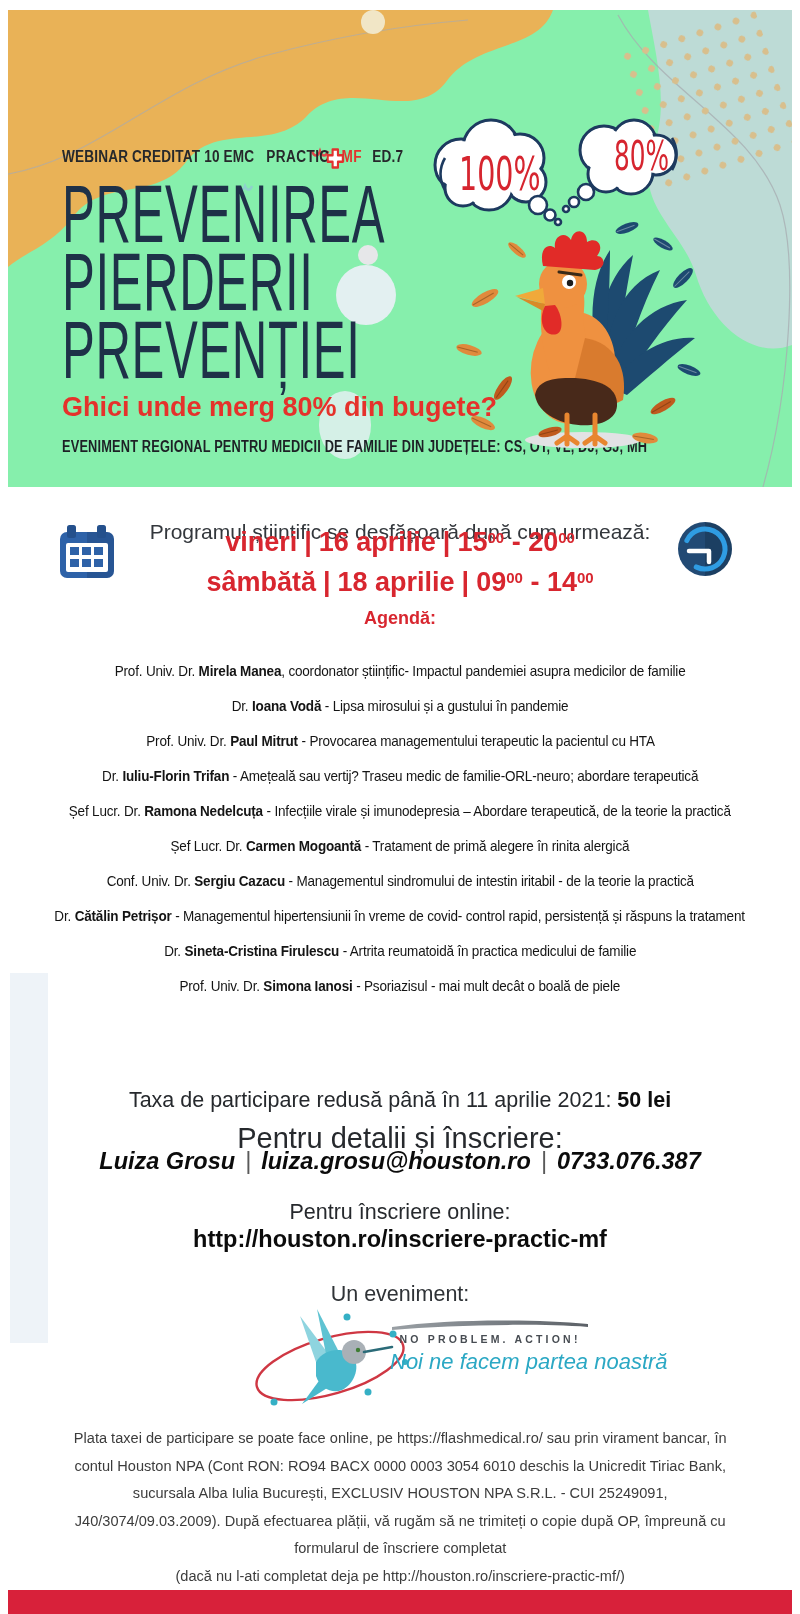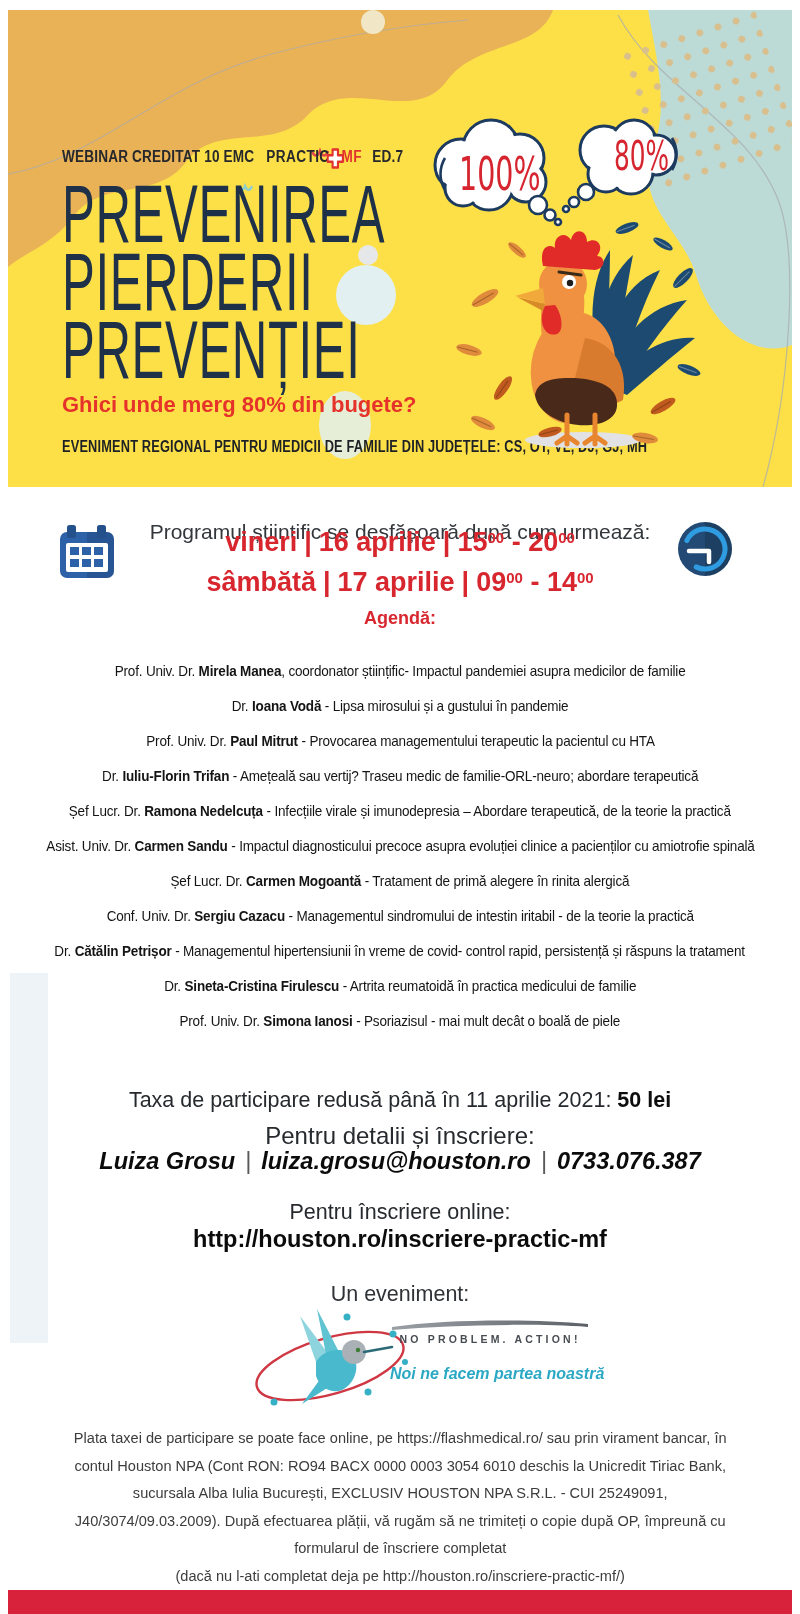--- a/index.html
+++ b/index.html
@@ -11,36 +11,36 @@
     --houston-red:#b5232a;
     --houston-teal:#2ba8c4;
     --calendar-blue:#2e62a8;
     --clock-arc-blue:#2f9ce2;
   }
   *{box-sizing:border-box;}
   body{margin:0;background:#fff;font-family:"Liberation Sans",sans-serif;color:#1a1a1a;}
   #page{position:relative;width:800px;height:1614px;background:#fff;overflow:hidden;}
 
   
-  .banner{position:absolute;left:8px;top:10px;width:784px;height:477px;background:#fde047;overflow:hidden;}
+  .banner{position:absolute;left:8px;top:10px;width:784px;height:477px;background:#86efac;overflow:hidden;}
   .banner-deco{position:absolute;left:0;top:0;}
   .dots{position:absolute;left:628px;top:14px;width:145px;height:155px;
         background-image:radial-gradient(#d8bf8d 3.1px,transparent 3.7px);
         background-size:19px 19px;transform:rotate(-18deg);}
   .eyebrow{position:absolute;left:54px;top:136px;white-space:nowrap;}
   .eyebrow .cond{display:inline-flex;align-items:center;transform:scaleX(.85);transform-origin:left center;
         font-weight:700;font-size:16px;color:#26282b;letter-spacing:.2px;}
   .brand-practic{font-weight:800;color:#26282b;margin-left:14px;letter-spacing:.5px;}
   .brand-mf{font-weight:800;color:#e2322e;letter-spacing:.5px;}
   .brand-ed{margin-left:12px;font-weight:700;color:#26282b;}
   .cross-icon{margin:0 -3px 0 -4px;position:relative;top:2px;}
   .title-line{position:absolute;left:54px;white-space:nowrap;
         font-size:82px;font-weight:400;color:var(--title-navy);line-height:67px;
         transform:scaleX(.60);transform-origin:left center;letter-spacing:1px;}
-  .subtitle{position:absolute;left:54px;top:382px;font-size:22px;font-weight:700;color:#e5322b;white-space:nowrap;}
+  .subtitle{position:absolute;left:54px;top:382px;font-size:27px;font-weight:700;color:#e5322b;white-space:nowrap;}
   .audience{position:absolute;left:54px;top:428px;white-space:nowrap;}
   .audience .cond{display:inline-block;transform:scaleX(.80);transform-origin:left center;
         font-size:16px;font-weight:600;color:#1d2025;letter-spacing:.2px;}
   .audience .b{font-weight:800;}
   .bubble{position:absolute;}
 
   
   .center{position:absolute;left:0;width:800px;text-align:center;}
   .intro{top:494px;font-size:21px;color:#33373c;margin-top:26px;}
   .sched-block{top:520px;font-size:27px;font-weight:700;color:var(--accent-red);line-height:35px;}
@@ -53,36 +53,36 @@
   .agenda-title{top:608px;font-size:18px;font-weight:700;color:var(--accent-red);}
   .agenda-list{position:absolute;left:0;top:662px;width:800px;}
   .agenda-item{height:35px;text-align:center;white-space:nowrap;}
   .agenda-item .cond{display:inline-block;transform:scaleX(.90);transform-origin:center;
         font-size:15px;letter-spacing:-.2px;color:#141414;}
   .agenda-item .b{font-weight:700;}
 
   
   .fee{top:1088px;font-size:21.5px;color:#26292d;}
   .fee .b{font-weight:700;color:#0d0d0d;}
-  .details-label{top:1122px;font-size:24px;color:#26292d;}
+  .details-label{top:1122px;font-size:29px;color:#26292d;}
   .contact{top:1148px;font-size:23.5px;font-weight:700;color:#0b0b0b;white-space:nowrap;font-style:italic;}
   .contact .pipe{font-weight:400;color:#5a5a5a;padding:0 10px;}
   .online-label{top:1200px;font-size:21.5px;color:#26292d;}
   .url{top:1226px;font-size:23.5px;font-weight:700;color:#0b0b0b;}
 
   
   .event-label{top:1282px;font-size:21.5px;color:#2f3337;}
   .left-strip{position:absolute;left:10px;top:973px;width:38px;height:370px;background:#eef3f8;}
   .hummingbird{position:absolute;left:250px;top:1304px;}
   .houston-col{position:absolute;left:390px;top:1316px;width:200px;text-align:center;}
   .houston-brand{font-family:"Liberation Serif",serif;font-weight:700;font-size:33px;letter-spacing:1.5px;
         color:var(--houston-red);line-height:34px;}
   .houston-swoosh{display:block;margin:2px auto 3px auto;}
   .houston-slogan{font-size:10.5px;font-weight:700;letter-spacing:3.2px;color:#474c52;white-space:nowrap;}
-  .houston-tagline{margin-top:20px;font-size:16px;font-style:italic;color:var(--houston-teal);white-space:nowrap;font-weight:bold;}
+  .houston-tagline{margin-top:4px;font-size:22px;font-style:italic;color:var(--houston-teal);white-space:nowrap;}
 
   
   .footer-text-wrap{top:1424px;}
   .footer-text{display:inline-block;transform:scaleX(.94);transform-origin:center;
         font-size:15.5px;line-height:27.5px;color:#3c3c3c;white-space:pre;}
   .bottom-bar{position:absolute;left:8px;top:1590px;width:784px;height:24px;background:var(--footer-bar-red);}
 </style>
 </head>
 <body>
 
@@ -254,21 +254,21 @@
     </svg>
   </div>
 
   <div class="center intro">Programul științific se desfășoară după cum urmează:</div>
 
   <div class="center sched-block">
     <div>
       <span>vineri</span><span class="sched-sep">|</span><span>16 aprilie</span><span class="sched-sep">|</span><span>15</span><sup>00</sup><span> - </span><span>20</span><sup>00</sup>
     </div>
     <div>
-      <span>sâmbătă</span><span class="sched-sep">|</span><span>17 aprilie</span><span class="sched-sep">|</span><span>09</span><sup>00</sup><span> - </span><span>14</span><sup>00</sup>
+      <span>sâmbătă</span><span class="sched-sep">|</span><span>18 aprilie</span><span class="sched-sep">|</span><span>09</span><sup>00</sup><span> - </span><span>14</span><sup>00</sup>
     </div>
   </div>
 
   <svg class="calendar-icon" width="64" height="60" viewBox="0 0 64 60">
     <rect x="5" y="10" width="54" height="46" rx="7" fill="#2e62a8"></rect>
     <path d="M32,10 h20 a7,7 0 0 1 7,7 v32 a7,7 0 0 1 -7,7 h-20 z" fill="rgba(10,25,60,.18)"></path>
     <rect x="12" y="3" width="9" height="13" rx="2.5" fill="#24508c"></rect>
     <rect x="42" y="3" width="9" height="13" rx="2.5" fill="#24508c"></rect>
     <rect x="11" y="21" width="42" height="29" rx="2" fill="#fff"></rect>
     <g fill="#2e62a8">
@@ -288,21 +288,20 @@
     <path d="M13,31 L33,31 L33,42" stroke="#fff" stroke-width="4.5" fill="none" stroke-linecap="round" stroke-linejoin="round"></path>
   </svg>
 
   <div class="center agenda-title">Agendă:</div>
   <div class="agenda-list">
       <div class="agenda-item"><span class="cond"><span>Prof. Univ. Dr. </span><span class="b">Mirela Manea</span><span>, coordonator științific- Impactul pandemiei asupra medicilor de familie</span></span></div>
       <div class="agenda-item"><span class="cond"><span>Dr. </span><span class="b">Ioana Vodă</span><span> - Lipsa mirosului și a gustului în pandemie</span></span></div>
       <div class="agenda-item"><span class="cond"><span>Prof. Univ. Dr. </span><span class="b">Paul Mitrut</span><span> - Provocarea managementului terapeutic la pacientul cu HTA</span></span></div>
       <div class="agenda-item"><span class="cond"><span>Dr. </span><span class="b">Iuliu-Florin Trifan</span><span> - Amețeală sau vertij? Traseu medic de familie-ORL-neuro; abordare terapeutică</span></span></div>
       <div class="agenda-item"><span class="cond"><span>Șef Lucr. Dr. </span><span class="b">Ramona Nedelcuța</span><span> - Infecțiile virale și imunodepresia – Abordare terapeutică, de la teorie la practică</span></span></div>
-      <div class="agenda-item"><span class="cond"><span>Asist. Univ. Dr. </span><span class="b">Carmen Sandu</span><span> - Impactul diagnosticului precoce asupra evoluției clinice a pacienților cu amiotrofie spinală</span></span></div>
       <div class="agenda-item"><span class="cond"><span>Șef Lucr. Dr. </span><span class="b">Carmen Mogoantă</span><span> - Tratament de primă alegere în rinita alergică</span></span></div>
       <div class="agenda-item"><span class="cond"><span>Conf. Univ. Dr. </span><span class="b">Sergiu Cazacu</span><span> - Managementul sindromului de intestin iritabil - de la teorie la practică</span></span></div>
       <div class="agenda-item"><span class="cond"><span>Dr. </span><span class="b">Cătălin Petrișor</span><span> - Managementul hipertensiunii în vreme de covid- control rapid, persistență și răspuns la tratament</span></span></div>
       <div class="agenda-item"><span class="cond"><span>Dr. </span><span class="b">Sineta-Cristina Firulescu</span><span> - Artrita reumatoidă în practica medicului de familie</span></span></div>
       <div class="agenda-item"><span class="cond"><span>Prof. Univ. Dr. </span><span class="b">Simona Ianosi</span><span> - Psoriazisul - mai mult decât o boală de piele</span></span></div>
     </div>
 
   <div class="center fee">
     <span>Taxa de participare redusă până în 11 aprilie 2021: </span><span class="b">50 lei</span>
   </div>

